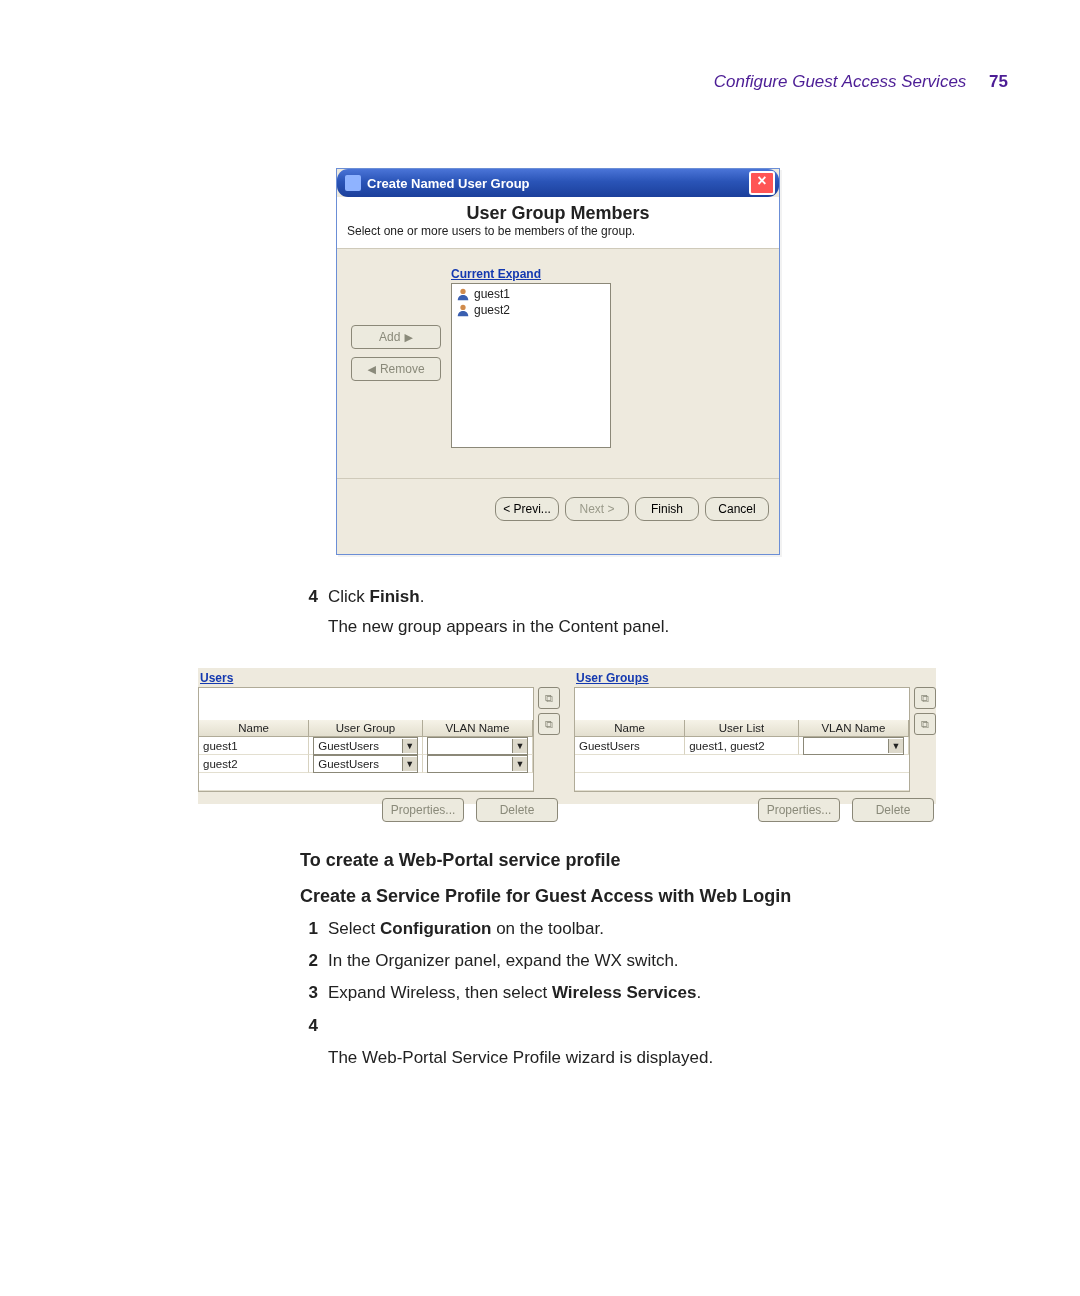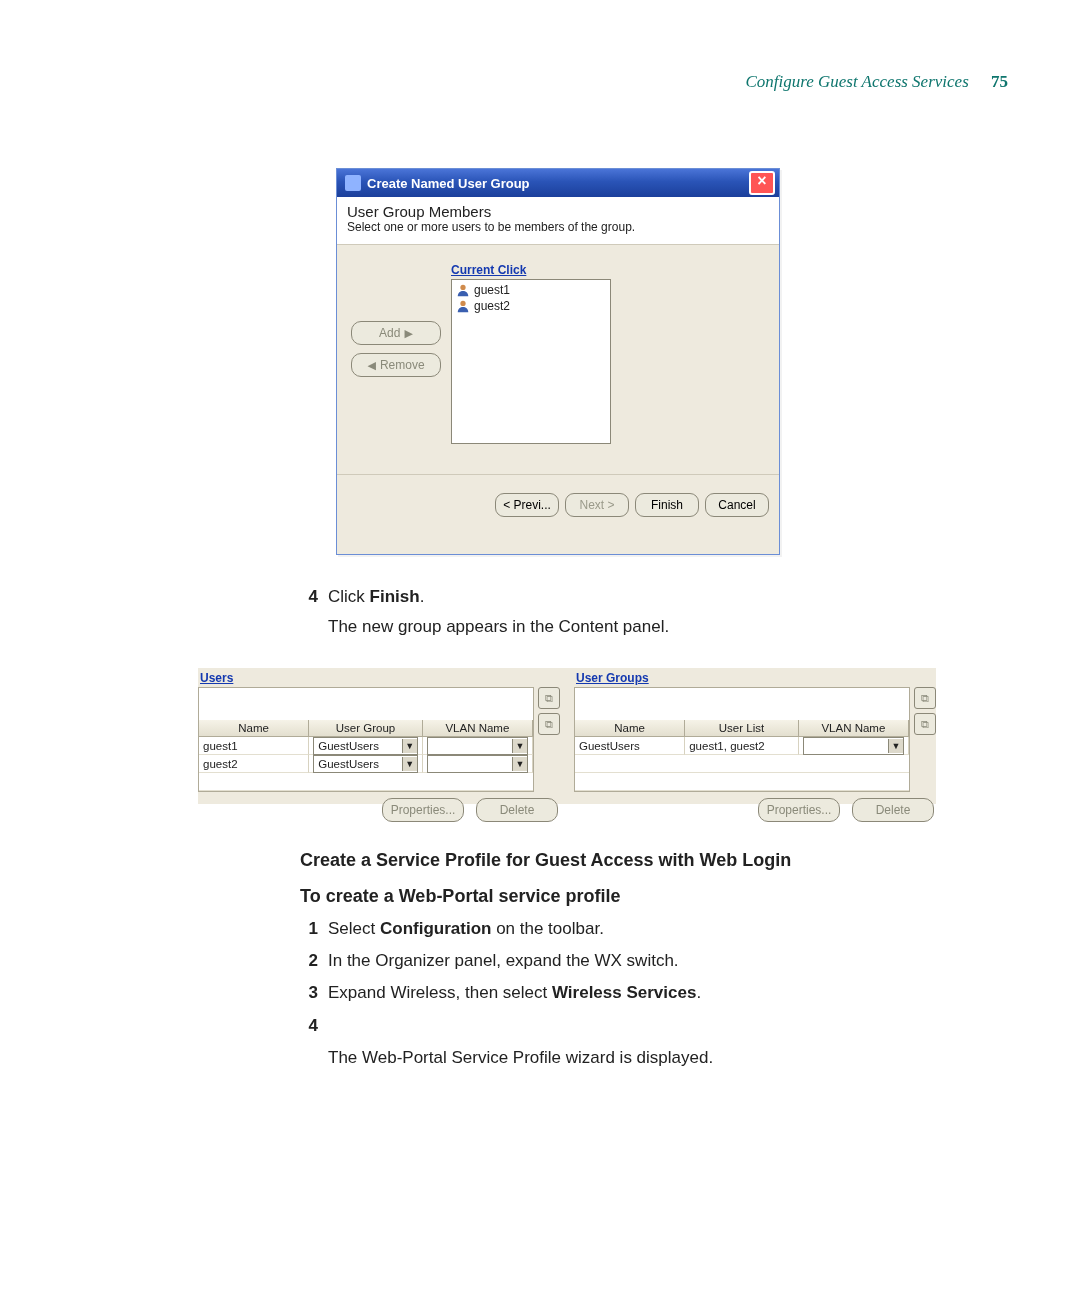--- a/index.html
+++ b/index.html
@@ -14,77 +14,78 @@
     width: 1080px;
     height: 1296px;
     position: relative;
     box-sizing: border-box;
   }
   .runhead {
     position: absolute;
     top: 72px;
     right: 72px;
     font-style: italic;
-    font-family: Liberation Serif, serif;
+    font-family: Liberation Sans, sans-serif;
     font-size: 17px;
-    color: #0f766e;
+    color: #4c1d95;
   }
   .runhead .pnum { font-style: normal; font-weight: bold; margin-left: 18px; }
 
   
   .dlg {
     position: absolute;
     left: 336px; top: 168px;
     width: 442px; height: 385px;
     background: #eeeade;
     border: 1px solid #6b8ed6;
     box-shadow: 2px 2px 0 rgba(0,0,0,.05);
   }
   .titlebar {
     height: 28px;
     background: linear-gradient(#4a74d7,#2a54b7 45%,#1b3f9b);
     color: #fff;
     display: flex; align-items: center;
     font-size: 13px; font-weight: bold;
     padding: 0 4px 0 8px;
     font-family: Tahoma, sans-serif;
+    border-radius: 11px;
   }
   .titlebar .ticon { width:16px; height:16px; background:#8fb3ff; border-radius:2px; margin-right:6px; }
   .titlebar .tlabel { flex:1; }
   .closebox {
     width: 22px; height: 20px;
     background: #f55; border:2px solid #fff; border-radius:3px;
     color:#fff; font-weight:bold; font-size:16px; line-height:16px;
     text-align:center;
   }
   .dlg-top {
     background:#fff;
     border-bottom:1px solid #cfcaba;
     padding: 6px 10px 10px 10px;
     font-family: Tahoma, sans-serif;
     font-size: 12px;
   }
-  .dlg-top .hdr { font-weight:normal; font-size:15px; }
+  .dlg-top .hdr { font-weight:bold; font-size:18px;text-align:center; }
   .dlg-body {
     padding: 18px 14px 10px 14px;
     font-family: Tahoma, sans-serif;
     font-size: 12px;
   }
   .cols { display:flex; gap:10px; align-items:flex-start; }
   .listlbl { color:#1439b0; font-weight:bold; font-size:12px; text-decoration: underline; margin-bottom:2px;}
   .listbox {
     width: 160px; height: 165px;
     background:#fff; border:1px solid #8b8878;
     box-sizing:border-box; padding:2px 4px;
     overflow:hidden;
   }
   .midbtns { width:90px; display:flex; flex-direction:column; gap:8px; margin-top:58px;}
   .winbtn {
     height:22px; font-size:12px; font-family:Tahoma,sans-serif;
-    background:#eceade; border:1px solid #8b8878; border-radius:10px;
+    background:#eceade; border:1px solid #8b8878; border-radius:4px;
     display:flex; align-items:center; justify-content:center; gap:4px;
     color:#8a8a7a;
   }
   .arrow { font-size:11px; }
   .userrow { display:flex; align-items:center; gap:4px; font-size:12px; padding:1px 0;}
   .usericon { width:14px;height:14px; }
   .usericon svg { width:14px;height:14px; display:block; }
   .dlg-sep { height:1px; background:#cfcaba; margin: 30px -14px 0 -14px; }
   .dlg-foot {
     display:flex; justify-content:flex-end; gap:6px;
@@ -176,21 +177,21 @@
           <div class="winbtn">
             <span>Add</span>
             <span class="arrow">▶</span>
           </div>
           <div class="winbtn">
             <span class="arrow">◀</span>
             <span>Remove</span>
           </div>
         </div>
         <div>
-          <div class="listlbl">Current Click</div>
+          <div class="listlbl">Current Expand</div>
           <div class="listbox">
             <div class="userrow">
               <span class="usericon">
                 <svg viewBox="0 0 16 16">
                     <circle cx="8" cy="5" r="3" fill="#d08b4c"></circle>
                     <path d="M2 15c0-4 3-6 6-6s6 2 6 6z" fill="#3a5fb0"></path>
                   </svg>
               </span>
               <span>guest1</span>
             </div>
@@ -316,22 +317,22 @@
         </div>
         <div class="pfoot">
           <div class="winbtn">Properties...</div>
           <div class="winbtn">Delete</div>
         </div>
       </div>
     </div>
   </div>
 
   <div class="bodytext2">
+    <div class="h2">To create a Web-Portal service profile</div>
     <div class="h2">Create a Service Profile for Guest Access with Web Login</div>
-    <div class="h2">To create a Web-Portal service profile</div>
 
     <div class="numitem">
       <span class="n">1</span>
       <span>
         <span>Select </span><b>Configuration</b><span> on the toolbar.</span>
       </span>
     </div>
     <div class="numitem">
       <span class="n">2</span>
       <span>In the Organizer panel, expand the WX switch.</span>

